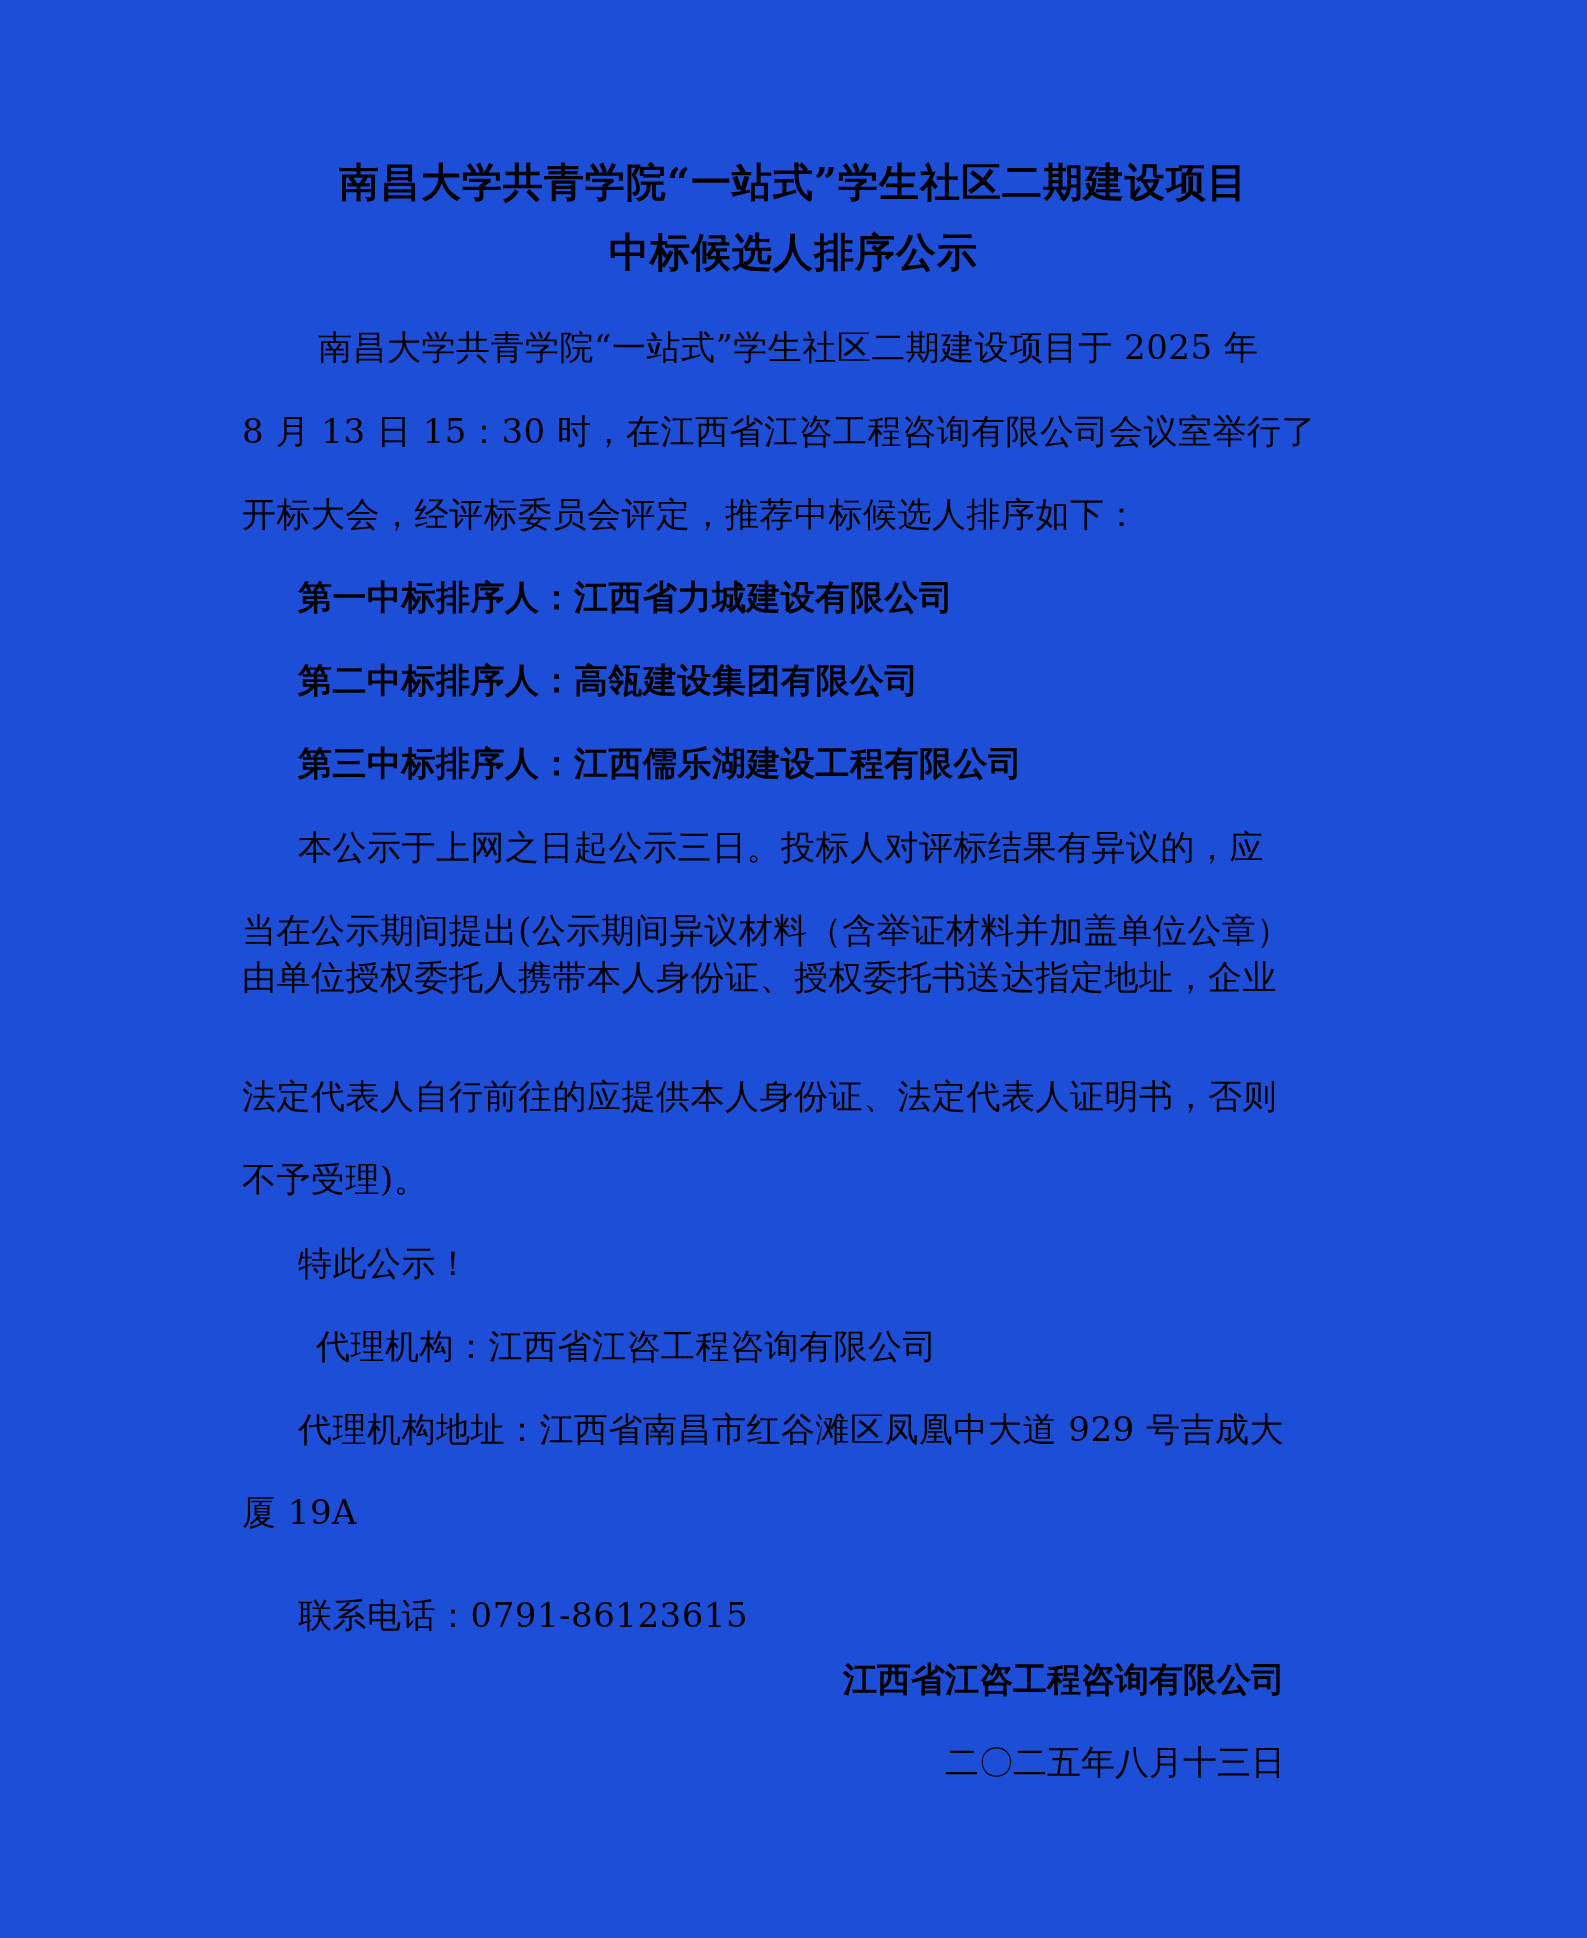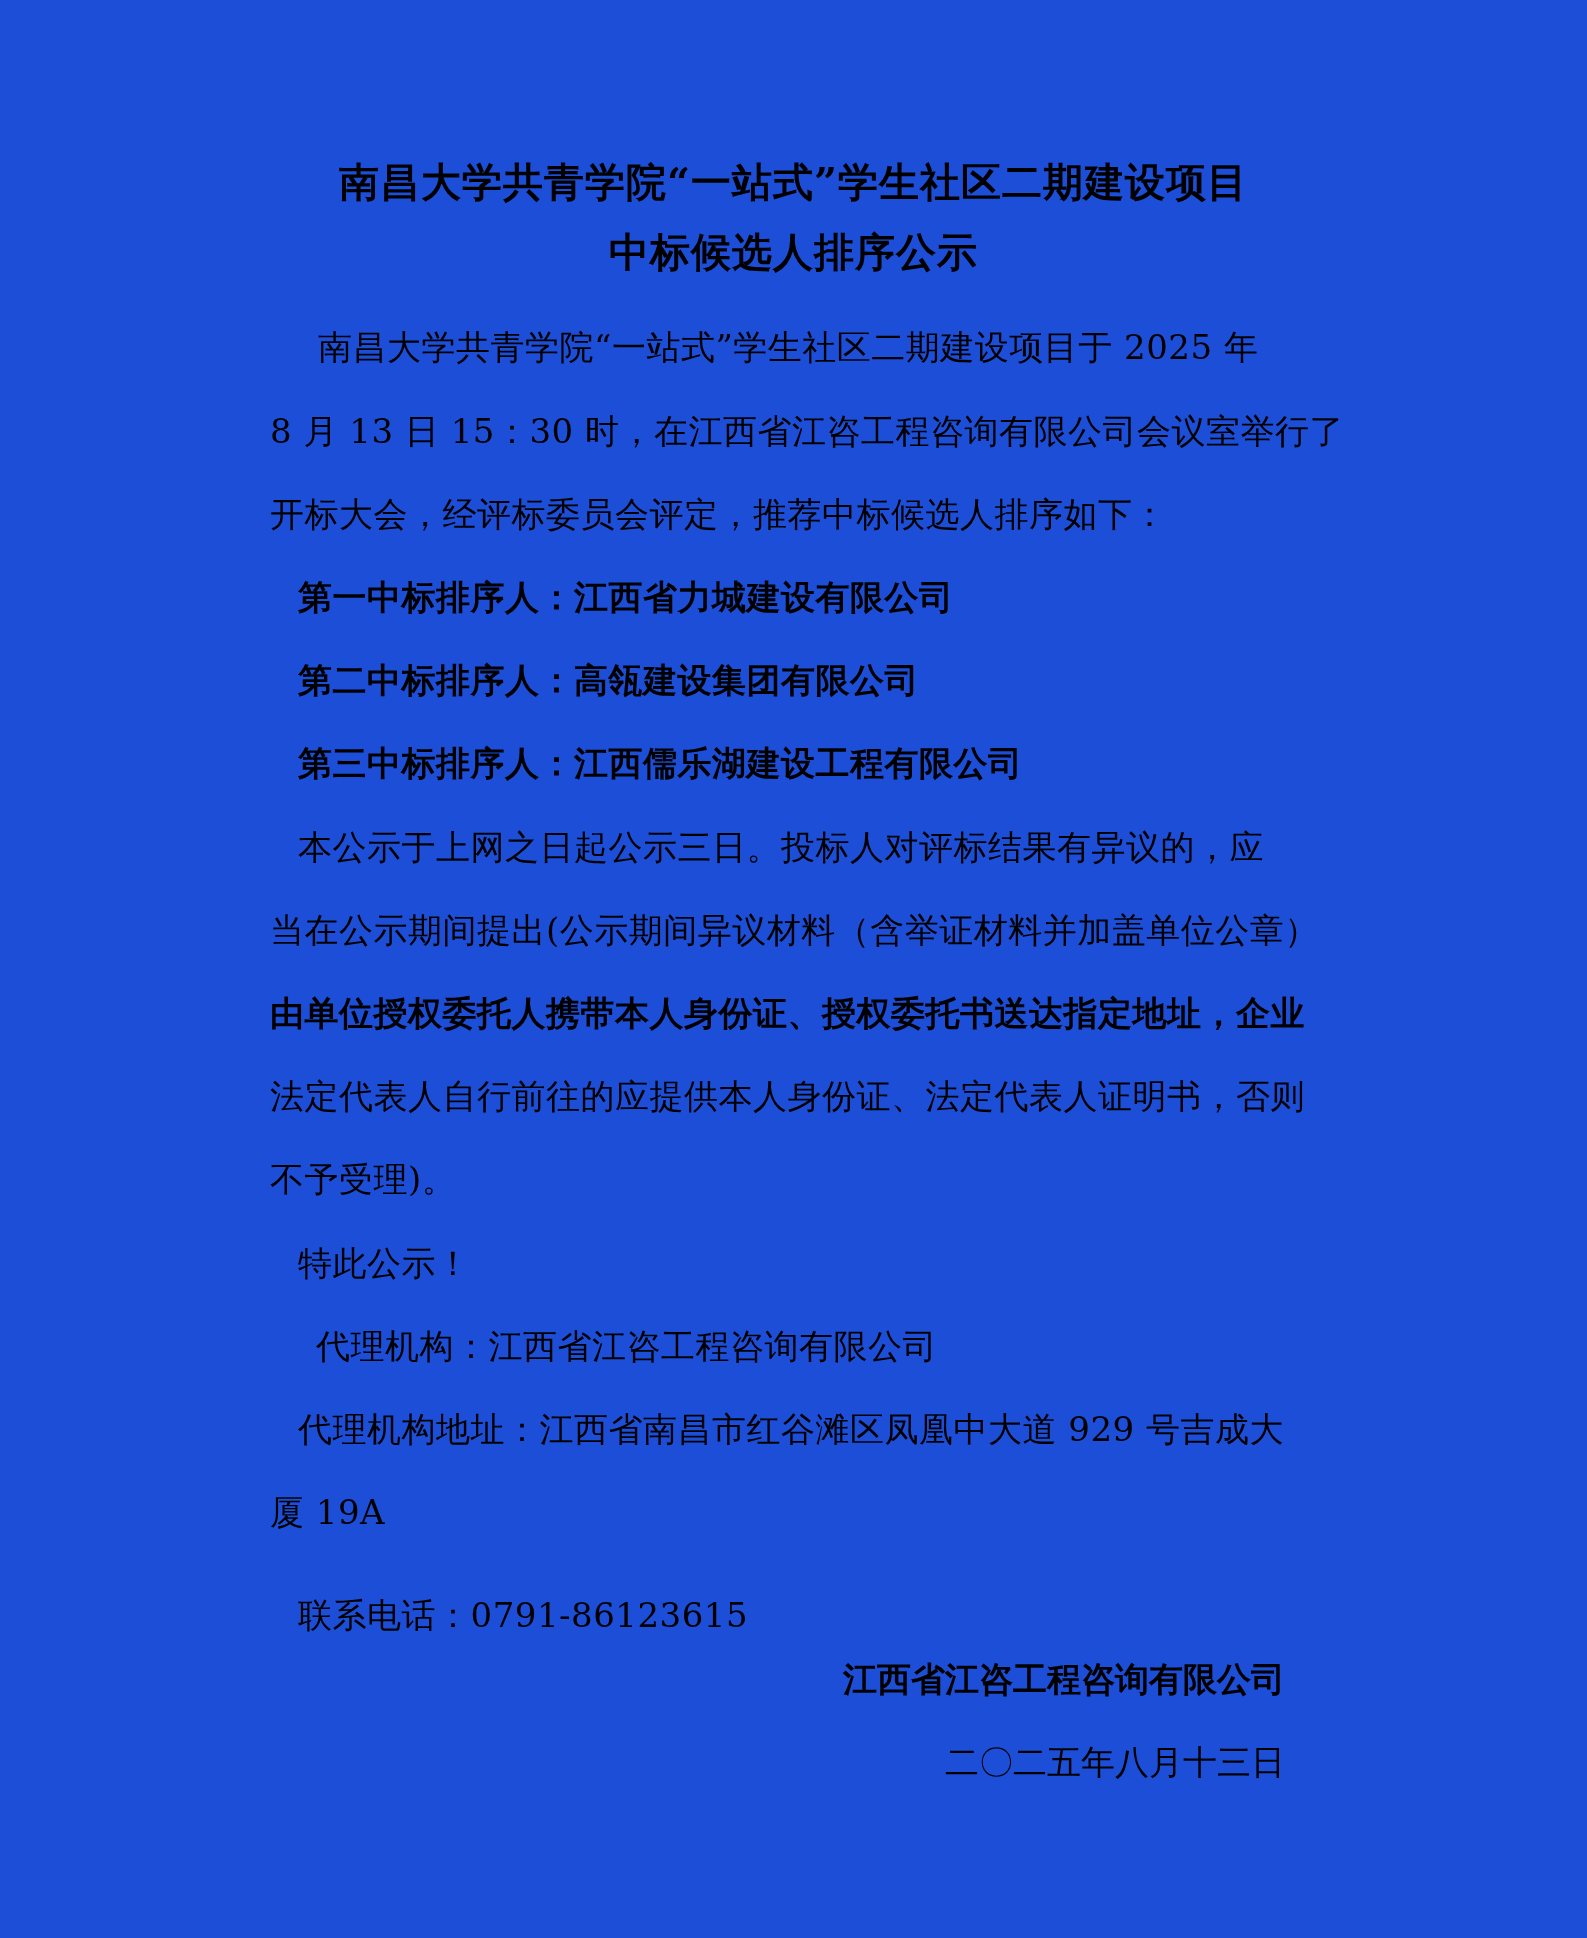--- a/index.html
+++ b/index.html
@@ -37,21 +37,21 @@
     .title.t2 { top: 232px; }
 
     .line {
       position: absolute;
       font-size: 34px;
       line-height: 1;
       white-space: nowrap;
       letter-spacing: 0.5px;
     }
     .line.indent { left: 298px; }
-    .line.noindent { left: 242px; margin-left: 28px; }
+    .line.noindent { left: 242px; }
     .line.bold { font-weight: bold; }
 
     .sig {
       position: absolute;
       font-size: 34px;
       line-height: 1;
       white-space: nowrap;
       text-align: right;
       right: 302px;
     }
@@ -74,21 +74,21 @@
   </div>
   <div class="line indent bold" style="top:663px;">
     <span>第二中标排序人：</span><span>高瓴建设集团有限公司</span>
   </div>
   <div class="line indent bold" style="top:746px;">
     <span>第三中标排序人：</span><span>江西儒乐湖建设工程有限公司</span>
   </div>
 
   <div class="line indent" style="top:830px;">本公示于上网之日起公示三日。投标人对评标结果有异议的，应</div>
   <div class="line noindent" style="top:913px;">当在公示期间提出(公示期间异议材料（含举证材料并加盖单位公章）</div>
-  <div class="line noindent" style="top:996px;font-weight:bold;">由单位授权委托人携带本人身份证、授权委托书送达指定地址，企业</div>
+  <div class="line noindent" style="top:960px;">由单位授权委托人携带本人身份证、授权委托书送达指定地址，企业</div>
   <div class="line noindent" style="top:1079px;">法定代表人自行前往的应提供本人身份证、法定代表人证明书，否则</div>
   <div class="line noindent" style="top:1162px;">不予受理)。</div>
 
   <div class="line indent" style="top:1246px;">特此公示！</div>
 
   <div class="line indent" style="top:1329px;margin-left:18px;">
     <span>代理机构：</span><span>江西省江咨工程咨询有限公司</span>
   </div>
 
   <div class="line indent" style="top:1412px;">

